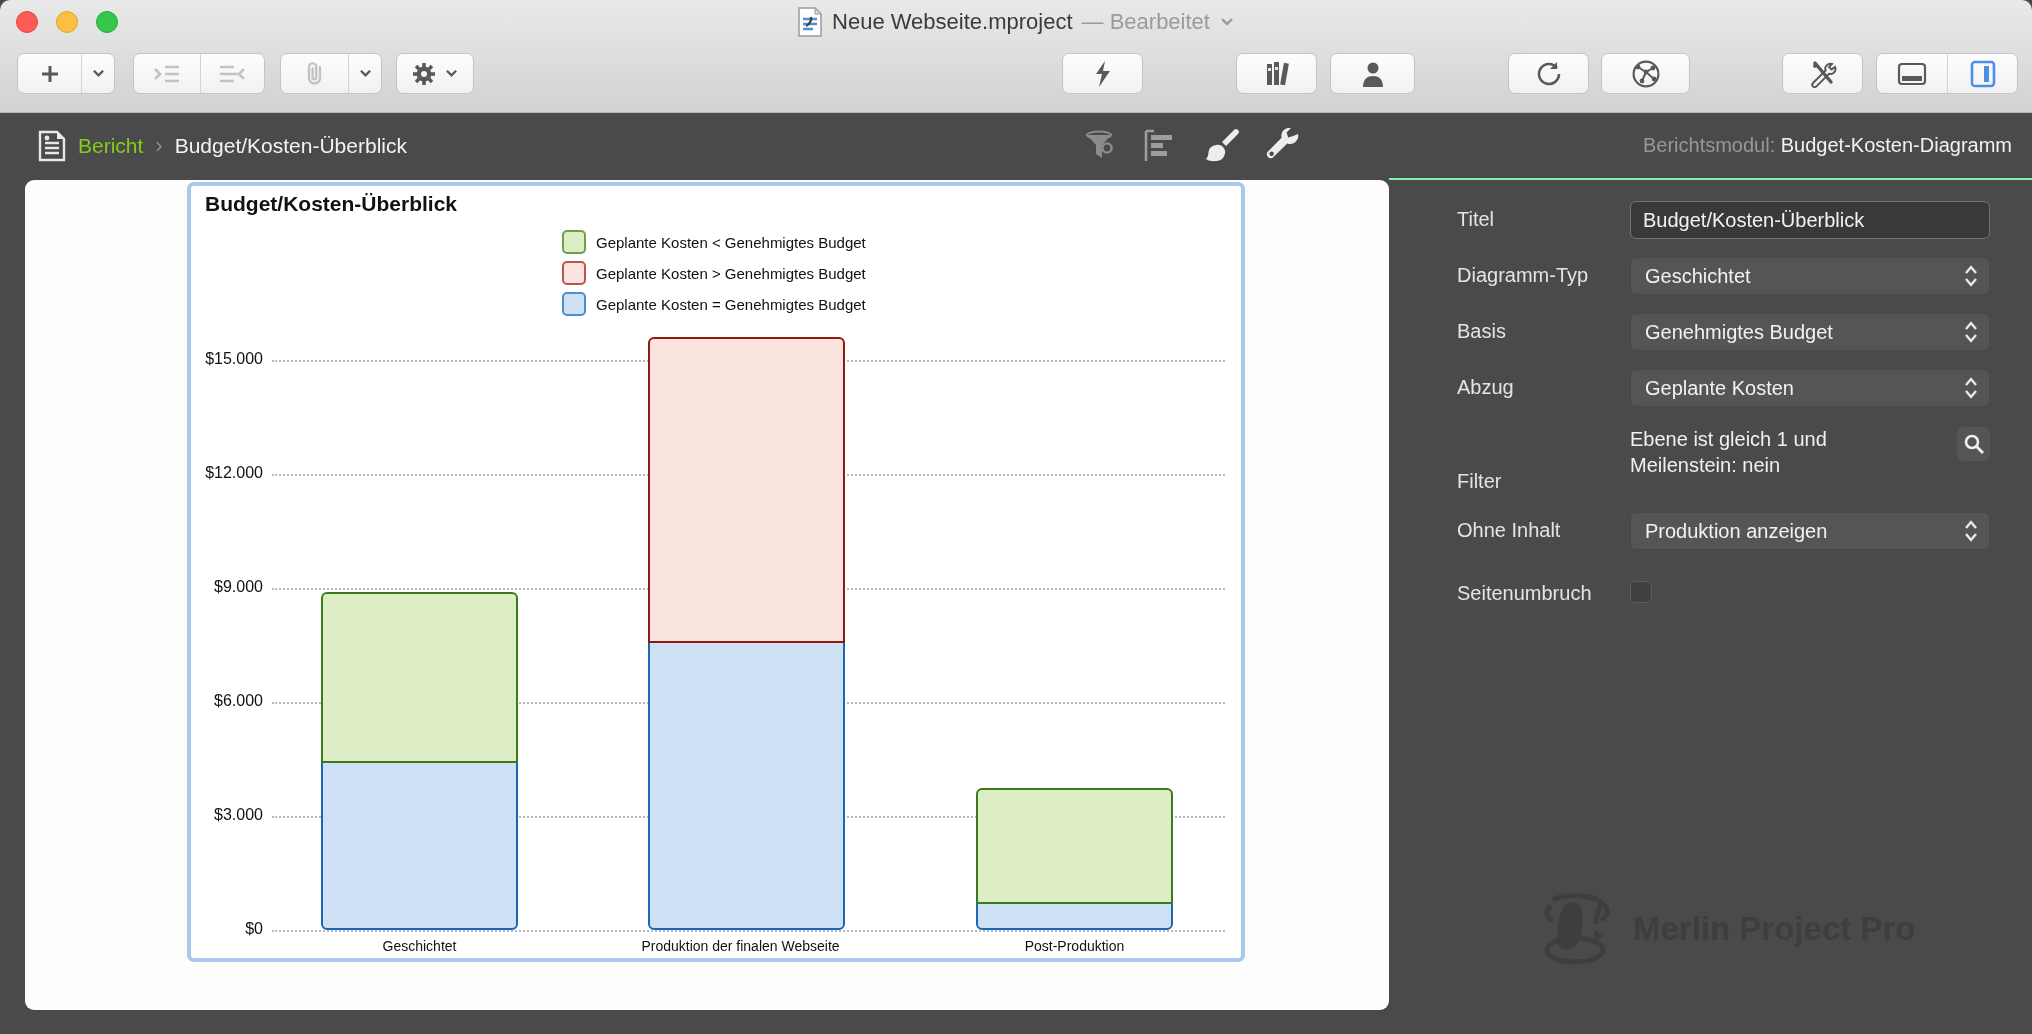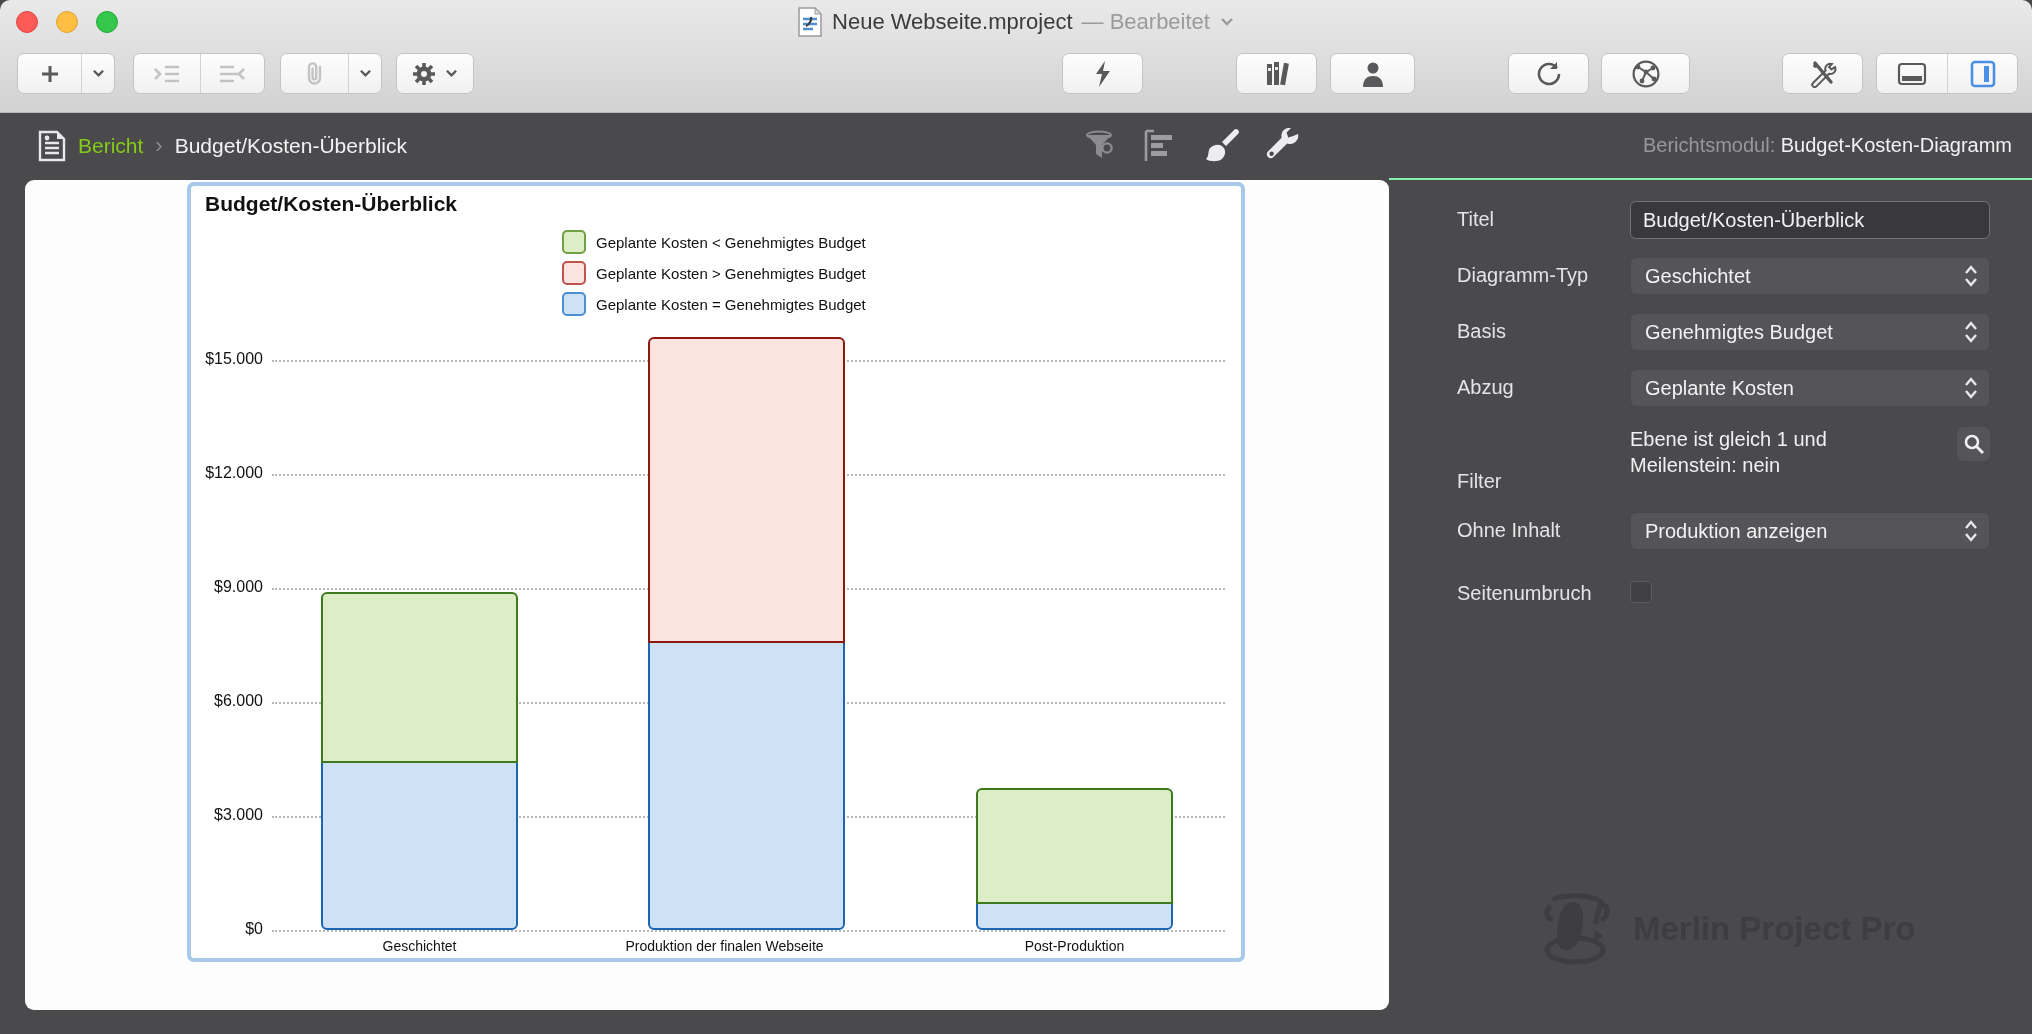--- a/index.html
+++ b/index.html
@@ -293,21 +293,21 @@
           <div class="ytick" style="left: 2px; top: 392px;">$9.000</div>
           <div class="gridline" style="left: 81px; top: 288px; width: 953px;"></div>
           <div class="ytick" style="left: 2px; top: 278px;">$12.000</div>
           <div class="gridline" style="left: 81px; top: 174px; width: 953px;"></div>
           <div class="ytick" style="left: 2px; top: 164px;">$15.000</div>
           <div class="bar-seg" style="left: 130px; top: 574.9px; width: 197px; height: 169.1px; background: rgb(207, 225, 244); border-color: rgb(28, 103, 178); border-radius: 0px 0px 6px 6px;"></div>
           <div class="bar-seg" style="left: 130px; top: 405.8px; width: 197px; height: 171.1px; background: rgb(221, 237, 198); border-color: rgb(60, 122, 29); border-radius: 6px 6px 0px 0px;"></div>
           <div class="cat-label" style="left: 70px; top: 752px; width: 317px;">Geschichtet</div>
           <div class="bar-seg" style="left: 457px; top: 455.2px; width: 197px; height: 288.8px; background: rgb(207, 225, 244); border-color: rgb(28, 103, 178); border-radius: 0px 0px 6px 6px;"></div>
           <div class="bar-seg" style="left: 457px; top: 151.2px; width: 197px; height: 306px; background: rgb(251, 227, 224); border-color: rgb(142, 26, 15); border-radius: 6px 6px 0px 0px;"></div>
-          <div class="cat-label" style="left: 375px; top: 752px; width: 317px;">Produktion der finalen Webseite</div>
+          <div class="cat-label" style="left: 391px; top: 752px; width: 317px;">Produktion der finalen Webseite</div>
           <div class="bar-seg" style="left: 785px; top: 715.5px; width: 197px; height: 28.5px; background: rgb(207, 225, 244); border-color: rgb(28, 103, 178); border-radius: 0px 0px 6px 6px;"></div>
           <div class="bar-seg" style="left: 785px; top: 601.5px; width: 197px; height: 116px; background: rgb(221, 237, 198); border-color: rgb(60, 122, 29); border-radius: 6px 6px 0px 0px;"></div>
           <div class="cat-label" style="left: 725px; top: 752px; width: 317px;">Post-Produktion</div>
           <div class="legend-item" style="top: 44px;">
             <span class="legend-swatch" style="background: rgb(221, 237, 198); border-color: rgb(111, 160, 68);"></span>
             <span class="legend-label">Geplante Kosten &lt; Genehmigtes Budget</span>
           </div>
           <div class="legend-item" style="top: 75px;">
             <span class="legend-swatch" style="background: rgb(251, 227, 224); border-color: rgb(192, 84, 77);"></span>
             <span class="legend-label">Geplante Kosten &gt; Genehmigtes Budget</span>

